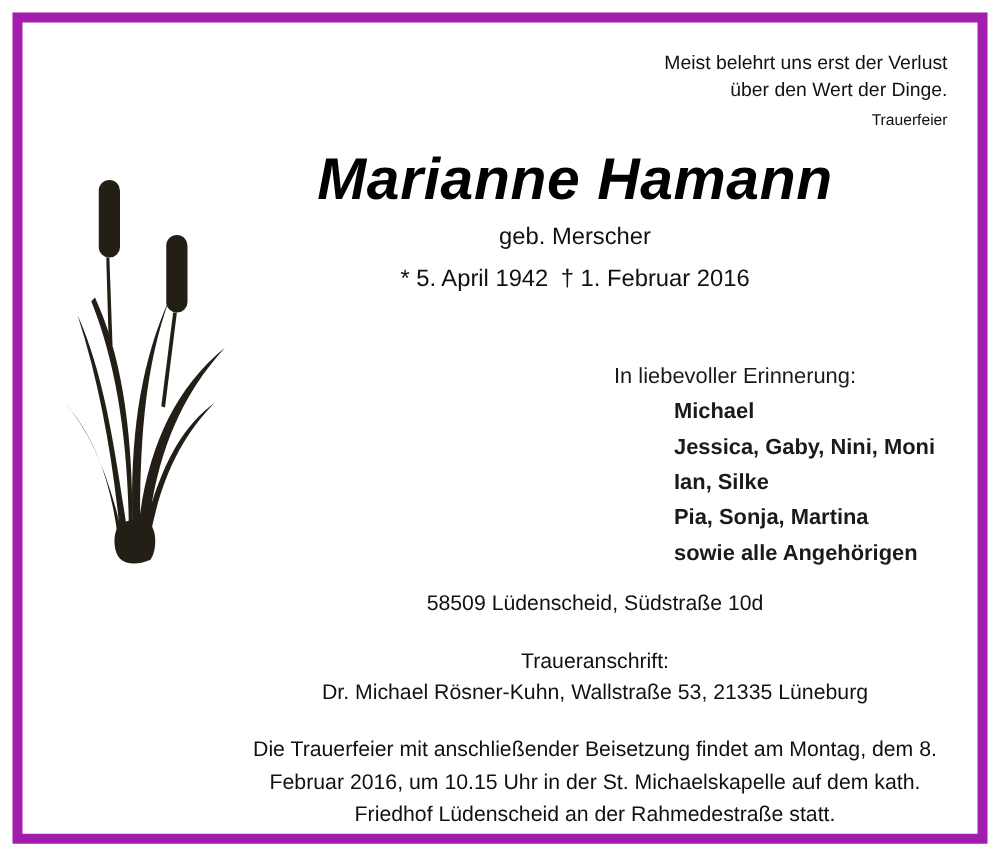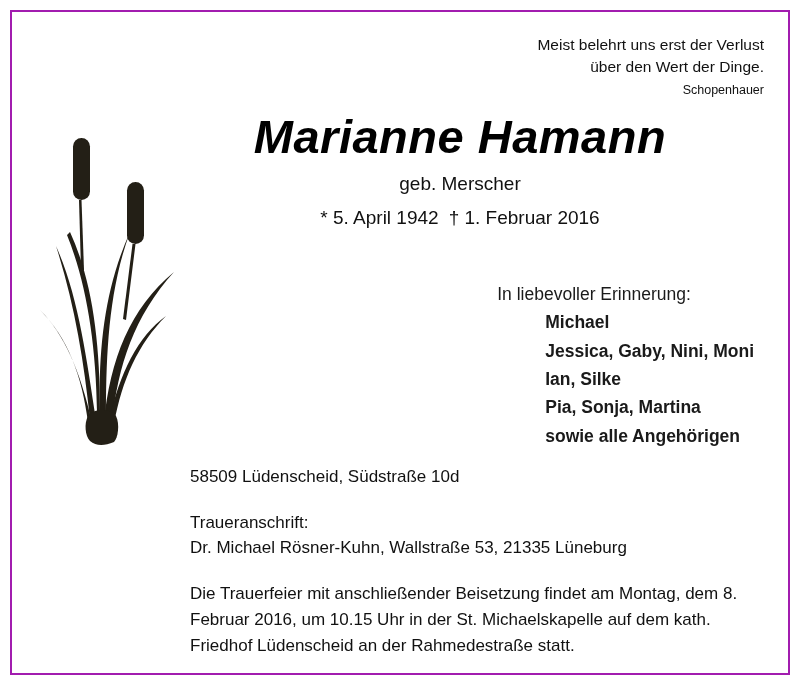--- a/index.html
+++ b/index.html
@@ -12,21 +12,21 @@
     height: 685px;
     font-family: "Liberation Sans", sans-serif;
     color: #1a1a1a;
     overflow: hidden;
   }
   .obituary {
     position: relative;
     width: 780px;
     height: 665px;
     margin: 10px;
-    border: 2px solid #a21caf;
+    border: 8px solid #a21caf;
     box-sizing: border-box;
     background: #ffffff;
   }
 
   
   .quote {
     position: absolute;
     top: 22px;
     right: 24px;
     text-align: right;
@@ -83,20 +83,21 @@
 
   
   .info {
     position: absolute;
     left: 178px;
     top: 452px;
     right: 26px;
     font-size: 17px;
     line-height: 1.5;
     color: #111;
+    text-align: center;
   }
   .info .block { margin-bottom: 20px; }
   .info .block:last-child { margin-bottom: 0; }
   .info .line { white-space: nowrap; }
   .info .para { white-space: normal; line-height: 1.55; }
 
   
   .illustration {
     position: absolute;
     left: 22px;
@@ -107,21 +108,21 @@
   .illustration svg { display: block; }
 </style>
 </head>
 <body>
 
 <div class="obituary">
 
   <div class="quote">
     <div>Meist belehrt uns erst der Verlust</div>
     <div>über den Wert der Dinge.</div>
-    <div class="quote-author">Schopenhauer</div>
+    <div class="quote-author">Trauerfeier</div>
   </div>
 
   <div class="illustration">
     <svg width="150" height="340" viewBox="0 0 150 340" xmlns="http://www.w3.org/2000/svg" aria-hidden="true">
       <g fill="#231f16">
 
         <rect x="39" y="18" width="17" height="62" rx="8.5"></rect>
         <path d="M47.5 80 L50 150 L47 150 L45 80 Z"></path>
 
         <rect x="93" y="62" width="17" height="62" rx="8.5"></rect>

